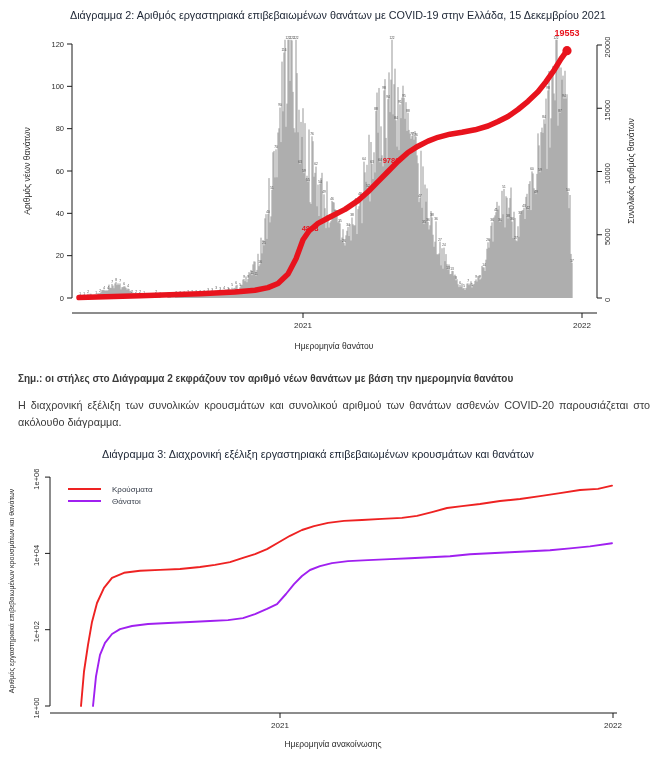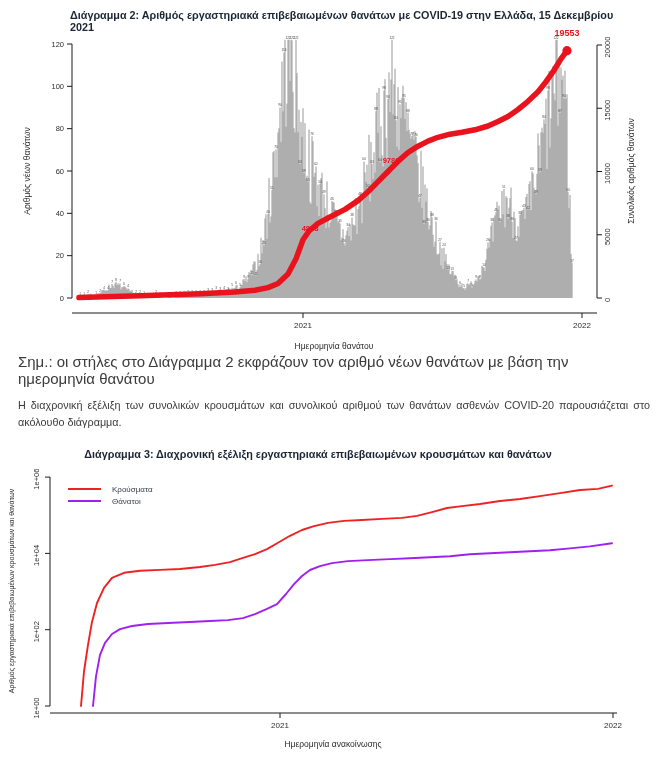--- a/index.html
+++ b/index.html
@@ -1,20 +1,20 @@
 <!DOCTYPE html>
 <html><head>
 <meta charset="utf-8">
 <style>
   html,body{margin:0;padding:0;background:#ffffff;}
   body{width:666px;height:761px;position:relative;font-family:"Liberation Sans",sans-serif;color:#3a3a3a;overflow:hidden;}
   .abs{position:absolute;}
-  .chart-title{font-weight:bold;font-size:10.8px;color:#1b2433;letter-spacing:0px;}
+  .chart-title{font-weight:normal;font-size:10.8px;color:#1b2433;letter-spacing:0px;}
   #chart2-title{left:70px;top:9px;width:560px;}
-  #note{left:18px;top:353px;width:630px;font-size:15px;color:#3b3b3b;}
+  #note{left:18px;top:373px;width:630px;font-size:10px;color:#3b3b3b;font-weight:bold;}
   #paragraph{left:18px;top:397px;width:632px;font-size:10.8px;color:#3b3b3b;text-align:justify;line-height:1.6;}
   #chart3-title{left:0px;top:448px;width:636px;text-align:center;}
   svg{display:block;}
   svg text{font-family:"Liberation Sans",sans-serif;}
 </style>
 </head>
 <body>
 
 <div class="abs chart-title" id="chart2-title">Διάγραμμα 2: Αριθμός εργαστηριακά επιβεβαιωμένων θανάτων με COVID-19 στην Ελλάδα, 15 Δεκεμβρίου 2021</div>
 

